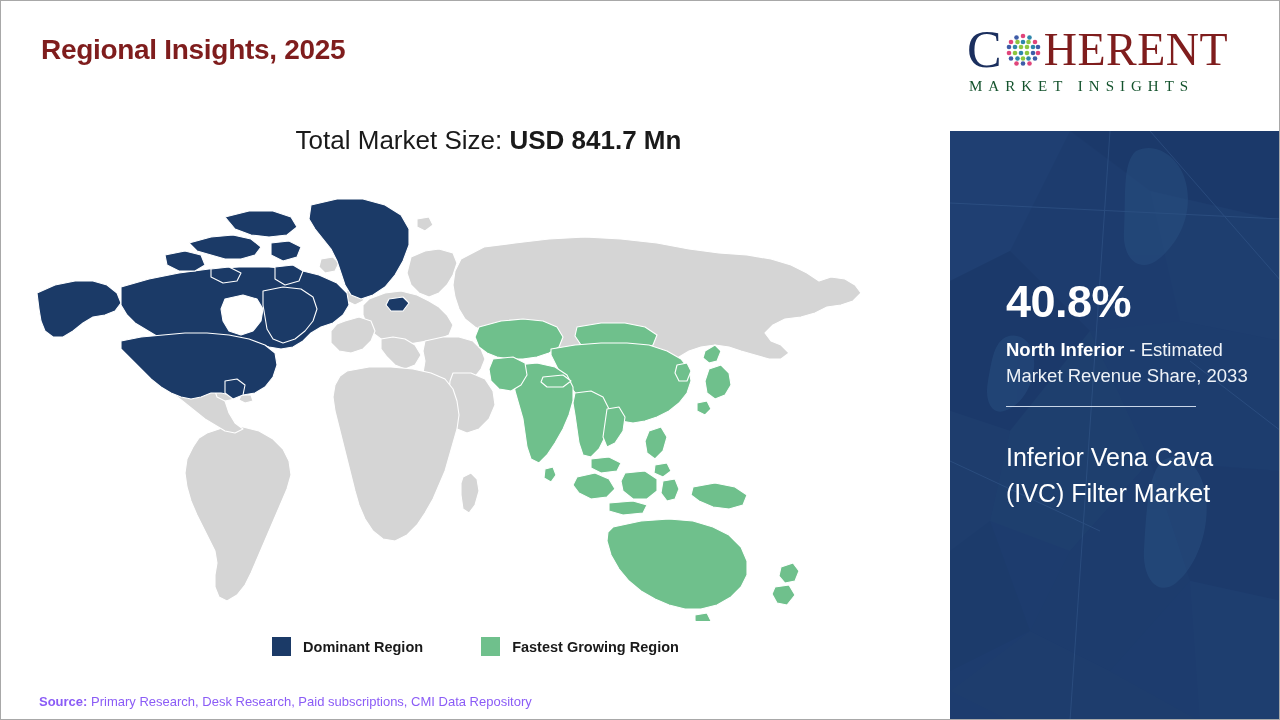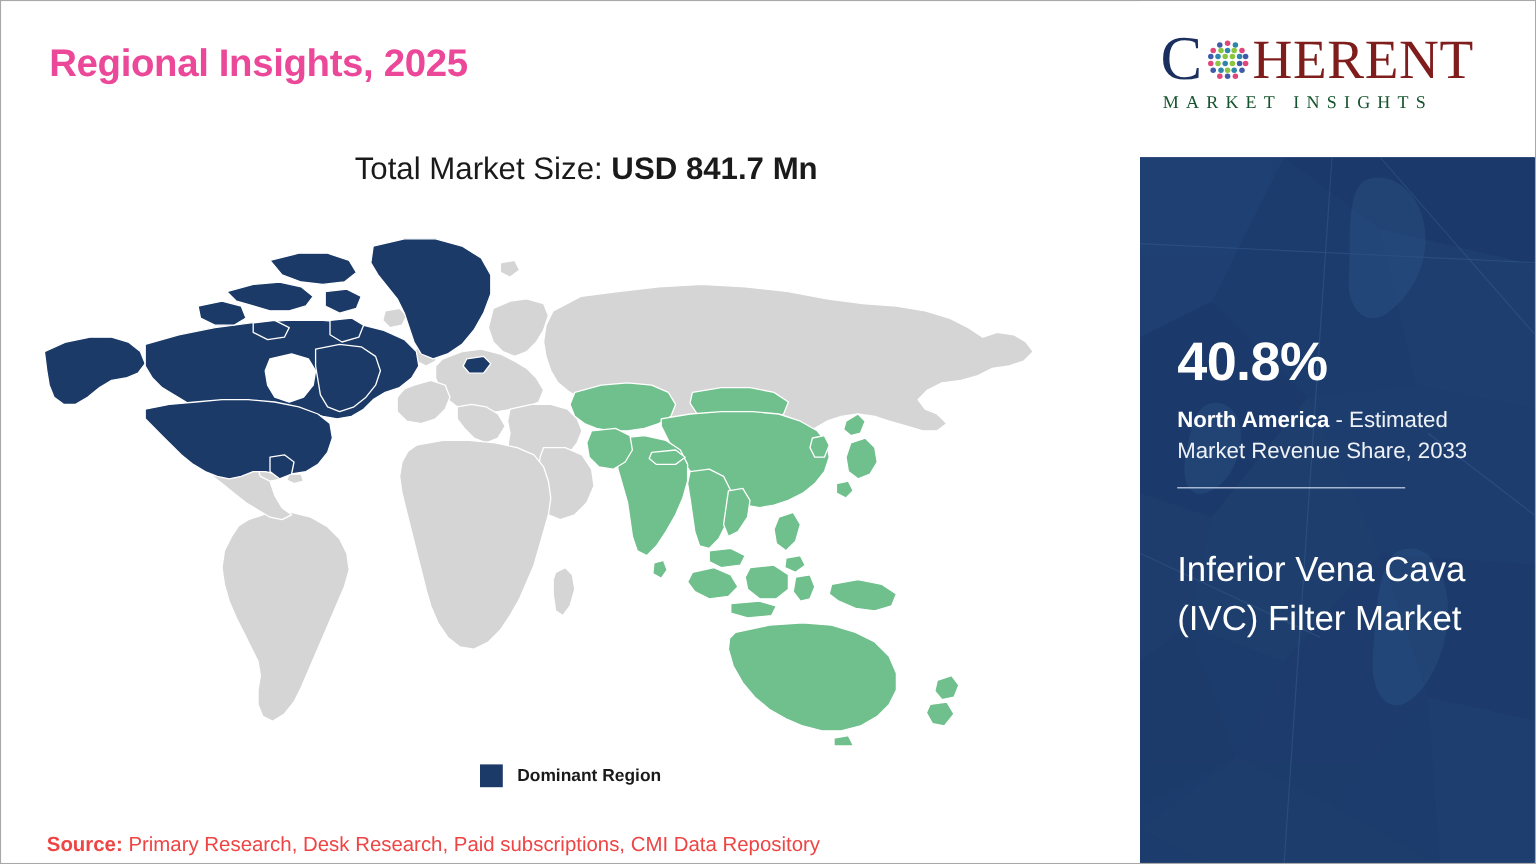--- a/index.html
+++ b/index.html
@@ -18,21 +18,21 @@
   }
 
   
   #left-panel {
     position: absolute; left: 0; top: 0;
     width: 949px; height: 720px;
     background: #ffffff;
   }
   #page-title {
     position: absolute; left: 40px; top: 33px;
-    font-size: 32px; font-weight: bold; color: #ec4899;
+    font-size: 28px; font-weight: bold; color: #7f1d1d;
     letter-spacing: -0.3px;
     text-align: right;
   }
   #market-size-line {
     position: absolute; left: 0; top: 124px;
     width: 949px; text-align: center;
     font-size: 26px; color: #1a1a1a; padding-left: 26px;
   }
   #market-size-line .ms-value { font-weight: bold; }
 
@@ -50,21 +50,21 @@
     display: flex; justify-content: center; align-items: center;
     gap: 58px;
   }
   .legend-item { display: flex; align-items: center; gap: 12px; }
   .legend-swatch { width: 19px; height: 19px; display: block; }
   .legend-label { font-size: 14.5px; font-weight: bold; color: #1a1a1a; }
 
   
   #source-note {
     position: absolute; left: 38px; top: 693px;
-    font-size: 17px; color: #ef4444;
+    font-size: 13px; color: #8b5cf6;
   }
   #source-note .src-label { font-weight: bold; }
 
   
   #right-panel {
     position: absolute; left: 949px; top: 0;
     width: 331px; height: 720px;
     background: #ffffff;
   }
   #logo-area {
@@ -103,40 +103,40 @@
     width: 331px; height: 590px;
     background: #1d3c6e;
     overflow: hidden;
   }
   #blue-bg-svg {
     position: absolute; left: 0; top: 0;
     width: 331px; height: 590px;
     opacity: 1;
   }
   #blue-content {
-    position: absolute; left: 31px; top: 148px;
+    position: absolute; left: 56px; top: 148px;
     width: 268px;
   }
   #stat-percent {
     font-size: 45px; font-weight: bold; color: #ffffff;
     line-height: 1; letter-spacing: -0.5px;
   }
   #stat-caption {
     margin-top: 13px;
     font-size: 18.5px; color: #eef2f7; line-height: 1.38;
   }
   #stat-caption .region-name { font-weight: bold; color: #ffffff; }
   #stat-divider {
     margin-top: 18px;
     width: 190px; height: 0;
     border-top: 1.5px solid #c9d6e8;
   }
   #market-name {
-    margin-top: 48px;
-    font-size: 29px; color: #ffffff; line-height: 1.42; font-weight: normal;
+    margin-top: 33px;
+    font-size: 25px; color: #ffffff; line-height: 1.42; font-weight: normal;
   }
 </style>
 </head>
 <body>
 
 <div id="page">
 
   <div id="left-panel">
 
     <h1 id="page-title">Regional Insights, 2025</h1>
@@ -257,20 +257,24 @@
           </g>
 
         </g>
       </svg>
     </div>
 
     <div id="legend">
       <div class="legend-item">
         <span class="legend-swatch" style="background:#1b3a67"></span>
         <span class="legend-label">Dominant Region</span>
+      </div>
+      <div class="legend-item">
+        <span class="legend-swatch" style="background:#6fc08c"></span>
+        <span class="legend-label">Fastest Growing Region</span>
       </div>
     </div>
 
     <div id="source-note">
       <span class="src-label">Source:</span><span class="src-text"> Primary Research, Desk Research, Paid subscriptions, CMI Data Repository</span>
     </div>
   </div>
 
   <div id="right-panel">
 
@@ -343,21 +347,21 @@
         <g fill="#2a5183" opacity="0.45">
           <path d="M186 20 C206 10 230 26 236 52 C244 86 226 116 206 130 C188 142 172 126 174 100 C176 66 172 32 186 20 Z"></path>
           <path d="M212 330 C232 318 252 334 256 366 C260 400 246 436 226 452 C208 466 192 448 194 418 C196 382 198 344 212 330 Z"></path>
           <path d="M56 206 C72 200 86 214 84 236 C82 260 68 276 54 280 C42 284 34 270 38 250 C42 228 44 212 56 206 Z"></path>
         </g>
       </svg>
 
       <div id="blue-content">
         <div id="stat-percent">40.8%</div>
         <div id="stat-caption">
-          <span class="region-name">North America</span><span> - Estimated Market Revenue Share, 2033</span>
+          <span class="region-name">North Inferior</span><span> - Estimated Market Revenue Share, 2033</span>
         </div>
         <div id="stat-divider"></div>
         <div id="market-name">Inferior Vena Cava (IVC) Filter Market</div>
       </div>
     </div>
   </div>
 
 </div>
 
 </body></html>

